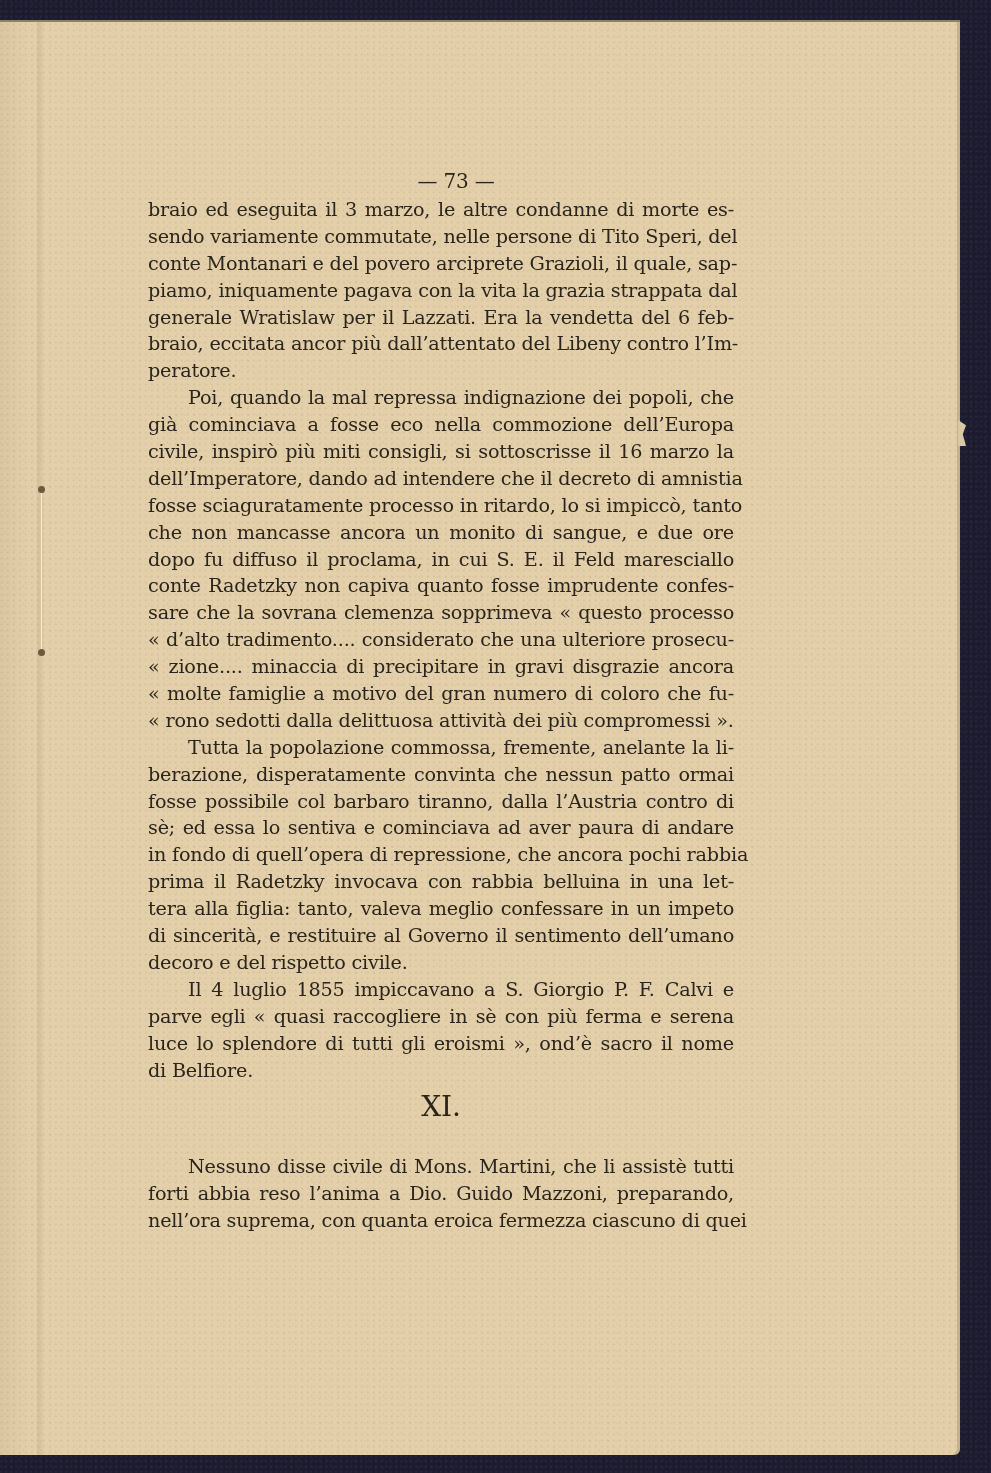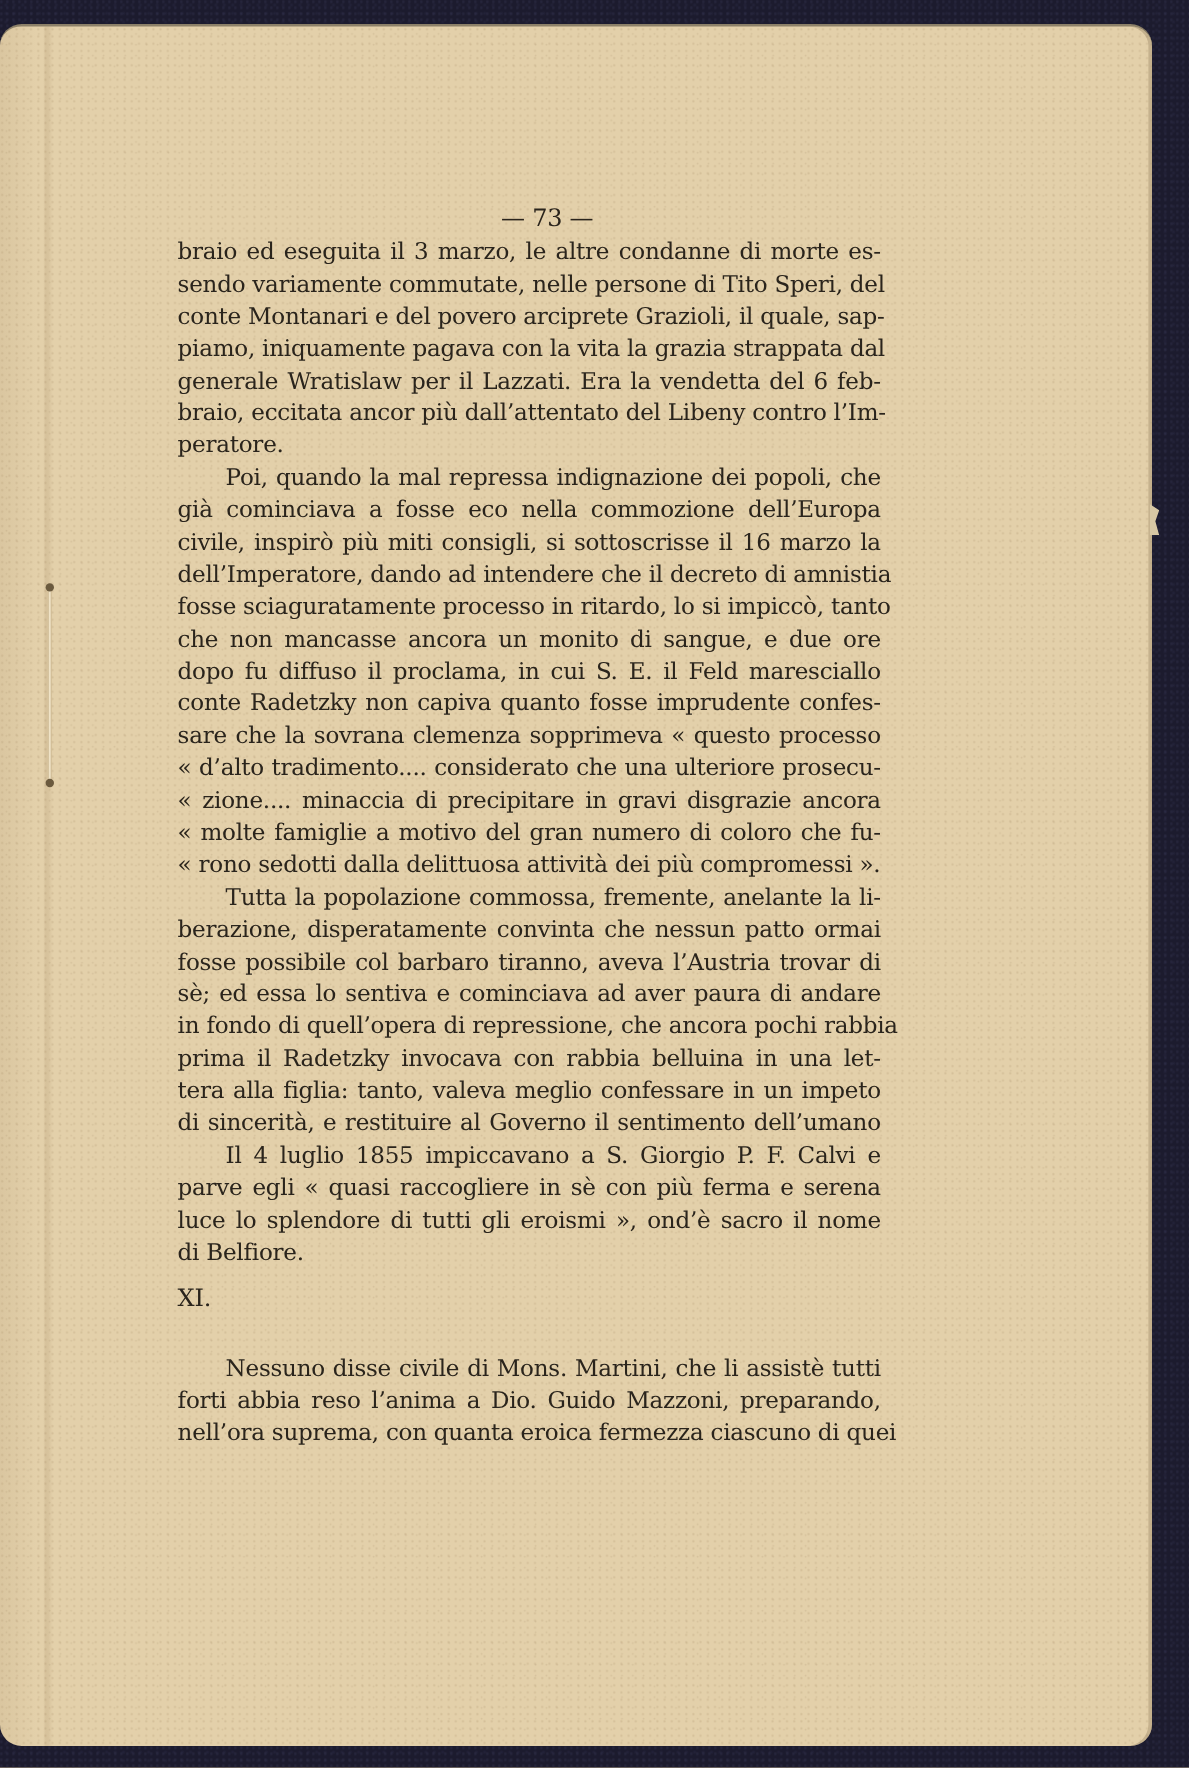--- a/index.html
+++ b/index.html
@@ -25,21 +25,20 @@
       height: 1433px;
       background: #e3d0aa;
       background-image:
         linear-gradient(90deg, rgba(140,110,70,0.10) 0, rgba(140,110,70,0.0) 30px, rgba(0,0,0,0) 36px, rgba(140,110,70,0.14) 38px, rgba(140,110,70,0.14) 40px, rgba(0,0,0,0) 44px),
         radial-gradient(circle at 30% 40%, rgba(130,100,60,0.18) 0, rgba(0,0,0,0) 1.5px),
         radial-gradient(circle at 60% 70%, rgba(120,95,55,0.14) 0, rgba(0,0,0,0) 1.2px);
       background-size: 100% 100%, 6px 6px, 9px 9px;
       border-top: 2px solid #8c8068;
       border-bottom-right-radius: 6px;
       box-shadow: inset -3px 0 0 rgba(140,120,90,0.35);
-      border-radius: 18px;
     }
     .right-edge-tear {
       position: absolute;
       left: 958px;
       top: 420px;
       width: 8px;
       height: 26px;
       background: #d8c8a4;
       clip-path: polygon(0 0, 100% 20%, 60% 55%, 100% 100%, 0 100%);
     }
@@ -88,24 +87,24 @@
       text-align: justify;
       text-align-last: justify;
     }
     .line.last {
       text-align-last: left;
     }
     .line.indent {
       padding-left: 40px;
     }
     .section-heading {
-      text-align: left;
+      text-align: center;
       height: 70px;
       line-height: 46px;
-      font-size: 20px;
+      font-size: 28px;
       padding-left: 0;
     }
   </style>
 </head>
 <body>
 
 <div class="page">
   <div class="gutter-pin"></div>
 
   <div class="text-block">
@@ -133,26 +132,27 @@
       <div class="line">sare che la sovrana clemenza sopprimeva « questo processo</div>
       <div class="line">« d’alto tradimento.... considerato che una ulteriore prosecu-</div>
       <div class="line">« zione.... minaccia di precipitare in gravi disgrazie ancora</div>
       <div class="line">« molte famiglie a motivo del gran numero di coloro che fu-</div>
       <div class="line last">« rono sedotti dalla delittuosa attività dei più compromessi ».</div>
     </div>
 
     <div class="paragraph">
       <div class="line indent">Tutta la popolazione commossa, fremente, anelante la li-</div>
       <div class="line">berazione, disperatamente convinta che nessun patto ormai</div>
-      <div class="line">fosse possibile col barbaro tiranno, aveva l’Austria trovar di</div>
+      <div class="line">fosse possibile col barbaro tiranno, dalla l’Austria contro di</div>
       <div class="line">sè; ed essa lo sentiva e cominciava ad aver paura di andare</div>
       <div class="line">in fondo di quell’opera di repressione, che ancora pochi rabbia</div>
       <div class="line">prima il Radetzky invocava con rabbia belluina in una let-</div>
       <div class="line">tera alla figlia: tanto, valeva meglio confessare in un impeto</div>
       <div class="line">di sincerità, e restituire al Governo il sentimento dell’umano</div>
+      <div class="line last">decoro e del rispetto civile.</div>
     </div>
 
     <div class="paragraph">
       <div class="line indent">Il 4 luglio 1855 impiccavano a S. Giorgio P. F. Calvi e</div>
       <div class="line">parve egli « quasi raccogliere in sè con più ferma e serena</div>
       <div class="line">luce lo splendore di tutti gli eroismi », ond’è sacro il nome</div>
       <div class="line last">di Belfiore.</div>
     </div>
 
     <div class="section-heading">XI.</div>

